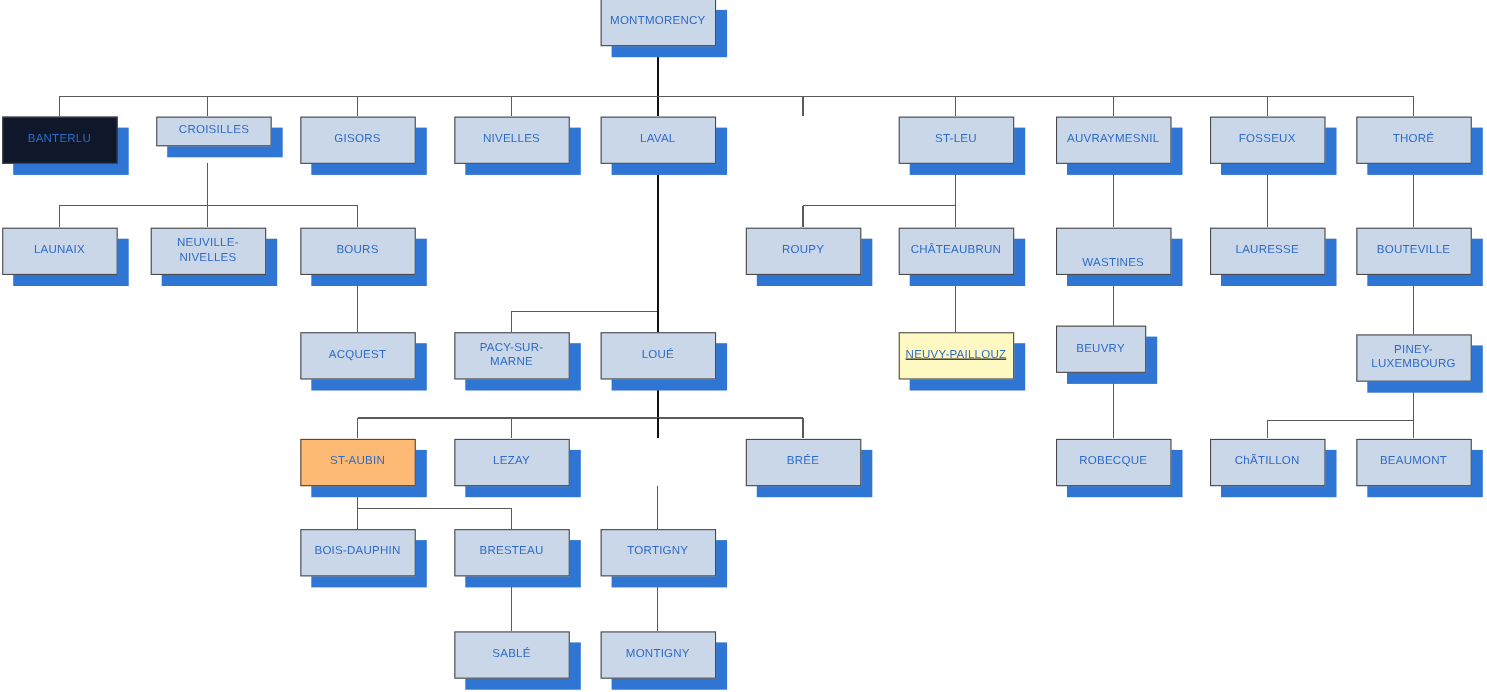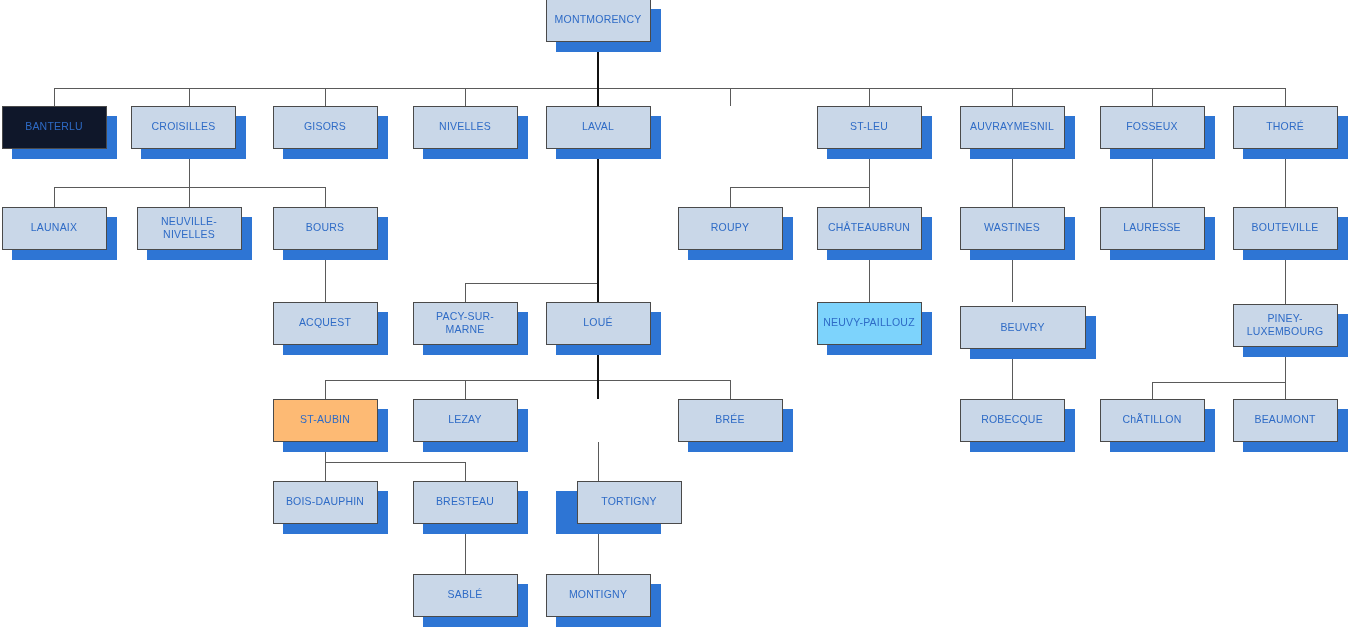--- a/index.html
+++ b/index.html
@@ -145,21 +145,21 @@
         <div class="node-box" style="background: rgb(201, 215, 232); border-color: rgb(74, 74, 74);">
           <span class="node-label" style="color: rgb(46, 107, 198);">MONTMORENCY</span>
         </div>
       </div>
       <div class="node" style="left: 1.5px; top: 105.5px; width: 105px; height: 43px;">
         <div class="node-shadow" style="background: rgb(46, 117, 212); left: 10px; top: 10px;"></div>
         <div class="node-box" style="background: #0f172a; border-color: rgb(74, 74, 74);">
           <span class="node-label" style="color: rgb(46, 107, 198);">BANTERLU</span>
         </div>
       </div>
-      <div class="node" style="left: 131px; top: 105.5px; width: 105px; height: 43px;">
+      <div class="node" style="left: 142px; top: 105.5px; width: 105px; height: 27px;">
         <div class="node-shadow" style="background: rgb(46, 117, 212); left: 10px; top: 10px;"></div>
         <div class="node-box" style="background: rgb(201, 215, 232); border-color: rgb(74, 74, 74);">
           <span class="node-label" style="color: rgb(46, 107, 198);">CROISILLES</span>
         </div>
       </div>
       <div class="node" style="left: 412.5px; top: 105.5px; width: 105px; height: 43px;">
         <div class="node-shadow" style="background: rgb(46, 117, 212); left: 10px; top: 10px;"></div>
         <div class="node-box" style="background: rgb(201, 215, 232); border-color: rgb(74, 74, 74);">
           <span class="node-label" style="color: rgb(46, 107, 198);">NIVELLES</span>
         </div>
@@ -226,21 +226,21 @@
         </div>
       </div>
       <div class="node" style="left: 816.5px; top: 206.5px; width: 105px; height: 43px;">
         <div class="node-shadow" style="background: rgb(46, 117, 212); left: 10px; top: 10px;"></div>
         <div class="node-box" style="background: rgb(201, 215, 232); border-color: rgb(74, 74, 74);">
           <span class="node-label" style="color: rgb(46, 107, 198);">CHÂTEAUBRUN</span>
         </div>
       </div>
       <div class="node" style="left: 959.5px; top: 206.5px; width: 105px; height: 43px;">
         <div class="node-shadow" style="background: rgb(46, 117, 212); left: 10px; top: 10px;"></div>
-        <div class="node-box" style="background: rgb(201, 215, 232); border-color: rgb(74, 74, 74);">
+        <div class="node-box" style="background: rgb(201, 215, 232); border-color: rgb(74, 74, 74); align-items: flex-end;">
           <span class="node-label" style="color: rgb(46, 107, 198);">WASTINES</span>
         </div>
       </div>
       <div class="node" style="left: 1099.5px; top: 206.5px; width: 105px; height: 43px;">
         <div class="node-shadow" style="background: rgb(46, 117, 212); left: 10px; top: 10px;"></div>
         <div class="node-box" style="background: rgb(201, 215, 232); border-color: rgb(74, 74, 74);">
           <span class="node-label" style="color: rgb(46, 107, 198);">LAURESSE</span>
         </div>
       </div>
       <div class="node" style="left: 1232.5px; top: 206.5px; width: 105px; height: 43px;">
@@ -262,25 +262,25 @@
         </div>
       </div>
       <div class="node" style="left: 545.5px; top: 301.5px; width: 105px; height: 43px;">
         <div class="node-shadow" style="background: rgb(46, 117, 212); left: 10px; top: 10px;"></div>
         <div class="node-box" style="background: rgb(201, 215, 232); border-color: rgb(74, 74, 74);">
           <span class="node-label" style="color: rgb(46, 107, 198);">LOUÉ</span>
         </div>
       </div>
       <div class="node" style="left: 816.5px; top: 301.5px; width: 105px; height: 43px;">
         <div class="node-shadow" style="background: rgb(46, 117, 212); left: 10px; top: 10px;"></div>
-        <div class="node-box" style="background: #7dd3fc; border-color: rgb(74, 74, 74);">
+        <div class="node-box" style="background: #fef9c3; border-color: rgb(74, 74, 74); text-decoration: underline;">
           <span class="node-label" style="color: rgb(46, 107, 198);">NEUVY-PAILLOUZ</span>
         </div>
       </div>
-      <div class="node" style="left: 959.5px; top: 306px; width: 126px; height: 43px;">
+      <div class="node" style="left: 959.5px; top: 296px; width: 82px; height: 43px;">
         <div class="node-shadow" style="background: rgb(46, 117, 212); left: 10px; top: 10px;"></div>
         <div class="node-box" style="background: rgb(201, 215, 232); border-color: rgb(74, 74, 74);">
           <span class="node-label" style="color: rgb(46, 107, 198);">BEUVRY</span>
         </div>
       </div>
       <div class="node" style="left: 1232.5px; top: 303.5px; width: 105px; height: 43px;">
         <div class="node-shadow" style="background: rgb(46, 117, 212); left: 10px; top: 10px;"></div>
         <div class="node-box" style="background: rgb(201, 215, 232); border-color: rgb(74, 74, 74);">
           <span class="node-label" style="color: rgb(46, 107, 198);">PINEY-
 LUXEMBOURG</span>
@@ -329,21 +329,21 @@
         </div>
       </div>
       <div class="node" style="left: 412.5px; top: 480.5px; width: 105px; height: 43px;">
         <div class="node-shadow" style="background: rgb(46, 117, 212); left: 10px; top: 10px;"></div>
         <div class="node-box" style="background: rgb(201, 215, 232); border-color: rgb(74, 74, 74);">
           <span class="node-label" style="color: rgb(46, 107, 198);">BRESTEAU</span>
         </div>
       </div>
       <div class="node" style="left: 545.5px; top: 480.5px; width: 105px; height: 43px;">
         <div class="node-shadow" style="background: rgb(46, 117, 212); left: 10px; top: 10px;"></div>
-        <div class="node-box" style="background: rgb(201, 215, 232); border-color: rgb(74, 74, 74); margin-left: 31px;">
+        <div class="node-box" style="background: rgb(201, 215, 232); border-color: rgb(74, 74, 74);">
           <span class="node-label" style="color: rgb(46, 107, 198);">TORTIGNY</span>
         </div>
       </div>
       <div class="node" style="left: 412.5px; top: 573.5px; width: 105px; height: 43px;">
         <div class="node-shadow" style="background: rgb(46, 117, 212); left: 10px; top: 10px;"></div>
         <div class="node-box" style="background: rgb(201, 215, 232); border-color: rgb(74, 74, 74);">
           <span class="node-label" style="color: rgb(46, 107, 198);">SABLÉ</span>
         </div>
       </div>
       <div class="node" style="left: 545.5px; top: 573.5px; width: 105px; height: 43px;">

